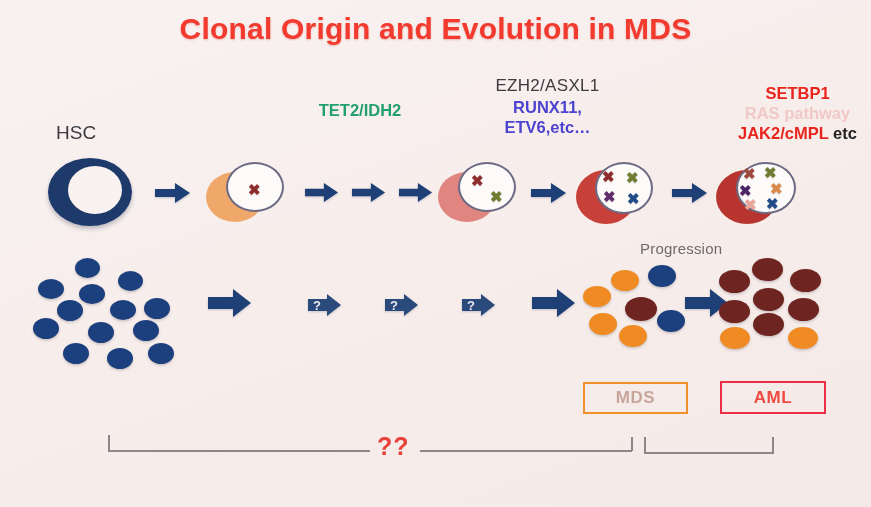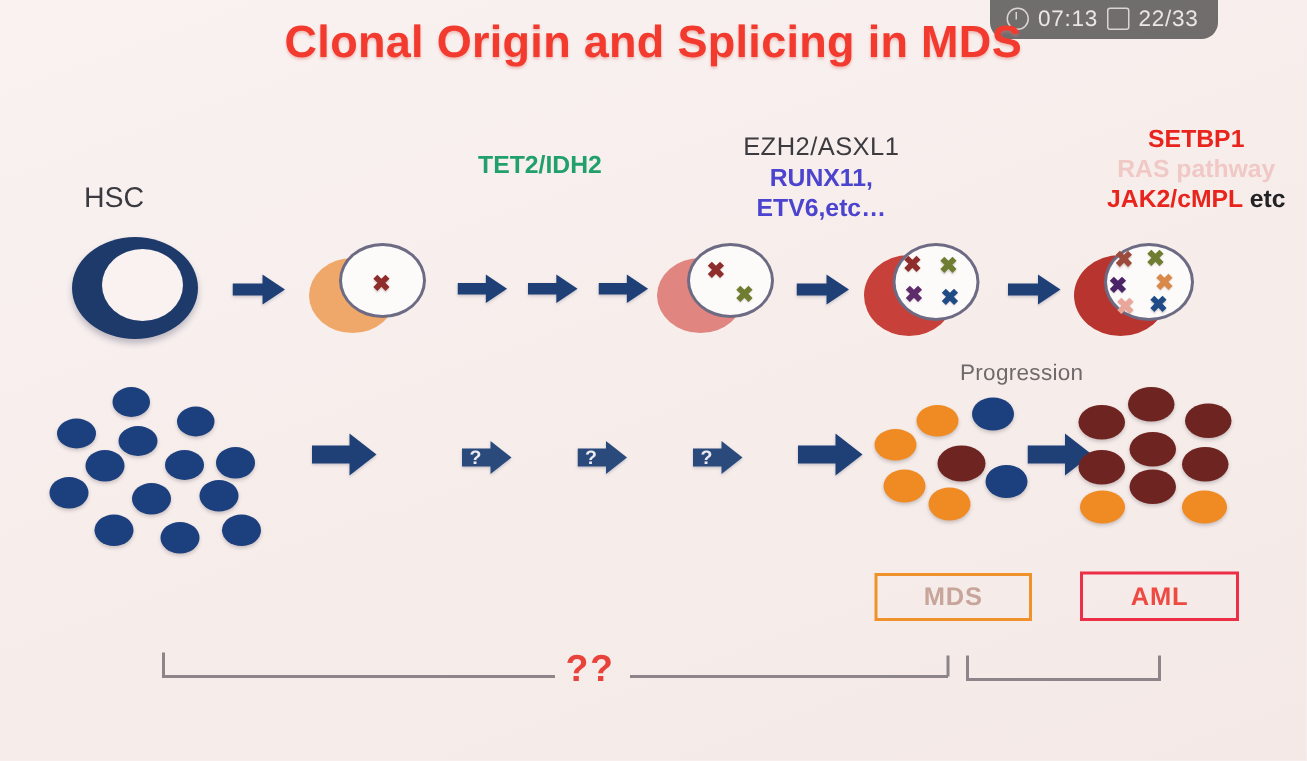--- a/index.html
+++ b/index.html
@@ -35,21 +35,21 @@
     text-align:center;
     color:#f23a2e;
     font-size:30px;font-weight:bold;
     letter-spacing:.2px;
     text-shadow:0 1px 2px rgba(220,120,110,.45);
   }
 
   
   .lblgrp{position:absolute;text-align:center;line-height:1.22;font-weight:bold;font-size:16.5px;}
   .lbl-splice{left:265px;top:100px;width:190px;}
-  .lbl-ezh2{left:455px;top:88px;width:185px;}
+  .lbl-ezh2{left:455px;top:76px;width:185px;}
   .lbl-setbp{left:695px;top:83px;width:205px;}
 
   .c-red{color:#f0463c;}
   .c-green{color:#21a06c;}
   .c-gray{color:#3b3b40;font-weight:normal;font-size:17px;}
   .c-blue{color:#4c43cf;}
   .c-darkred{color:#e8241c;}
   .c-faded{color:#f0c9c6;}
   .c-black{color:#232326;}
   .lbl-ezh2 .c-gray{letter-spacing:.3px;}
@@ -129,28 +129,22 @@
     text-align:right;
     font-family:"Liberation Serif",serif;
     font-weight:bold;font-size:15px;color:#2e3558;letter-spacing:.2px;
   }
 </style>
 </head>
 <body>
 
 <div id="slide">
 
-  <div class="overlay-badge">
-    <span class="ov-ico clock"></span>
-    <span>07:13</span>
-    <span class="ov-ico slide"></span>
-    <span>22/33</span>
-  </div>
-
-  <div class="title">Clonal Origin and Splicing in MDS</div>
+
+  <div class="title">Clonal Origin and Evolution in MDS</div>
 
   <div class="lblgrp lbl-splice">
     <div class="c-green">TET2/IDH2</div>
   </div>
 
   <div class="lblgrp lbl-ezh2">
     <div class="c-gray">EZH2/ASXL1</div>
     <div class="c-blue">RUNX11,</div>
     <div class="c-blue">ETV6,etc…</div>
   </div>

